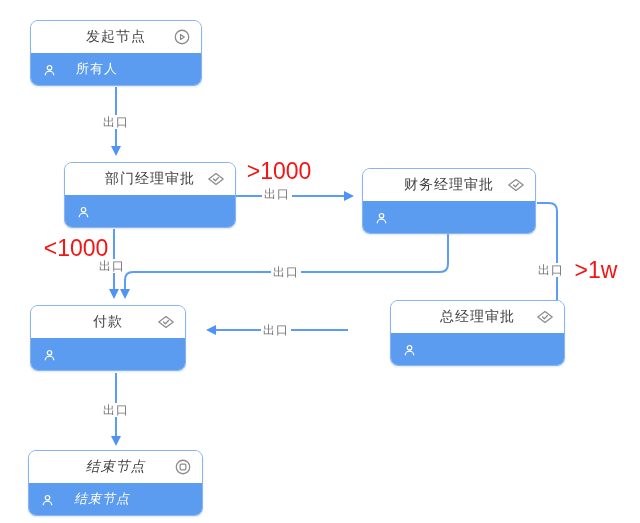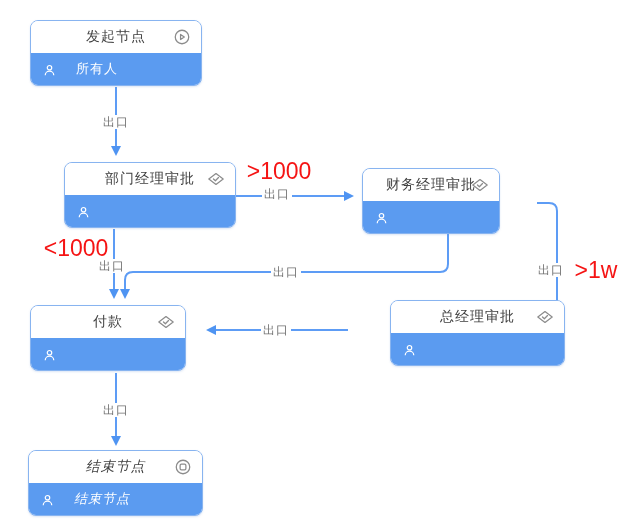--- a/index.html
+++ b/index.html
@@ -117,21 +117,21 @@
       <span class="person-icon">
         <svg viewBox="0 0 14 14" width="13" height="13" fill="none" stroke="#ffffff" stroke-width="1.3">
           <circle cx="7" cy="4" r="2.4"></circle>
           <path d="M2.4,12 a4.6,4.3 0 0 1 9.2,0"></path>
         </svg>
       </span>
       <span class="assignee"></span>
     </div>
   </div>
 
-  <div class="node" style="left:362px;top:168px;width:138px;">
+  <div class="node" style="left:362px;top:168px;width:174px;">
     <div class="node-header">
       <span class="node-title">财务经理审批</span>
       <span class="node-type-icon">
         <svg viewBox="0 0 20 20" width="18" height="18" fill="none" stroke="#8c8c8c" stroke-width="1.4">
           <path d="M10,4 L18,10 L10,16 L2,10 Z" stroke-linejoin="round"></path>
           <path d="M7.2,10 L9.3,12 L12.8,8.4" stroke-linecap="round" stroke-linejoin="round"></path>
         </svg>
       </span>
     </div>
     <div class="node-body">

